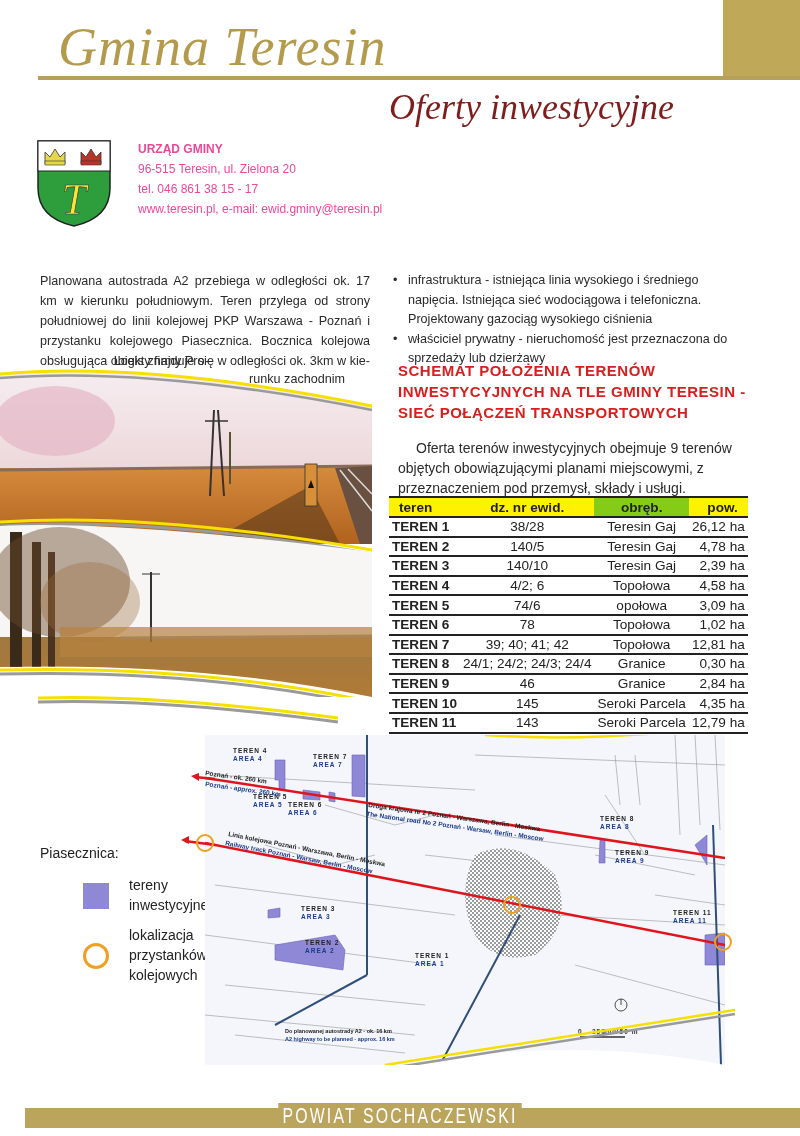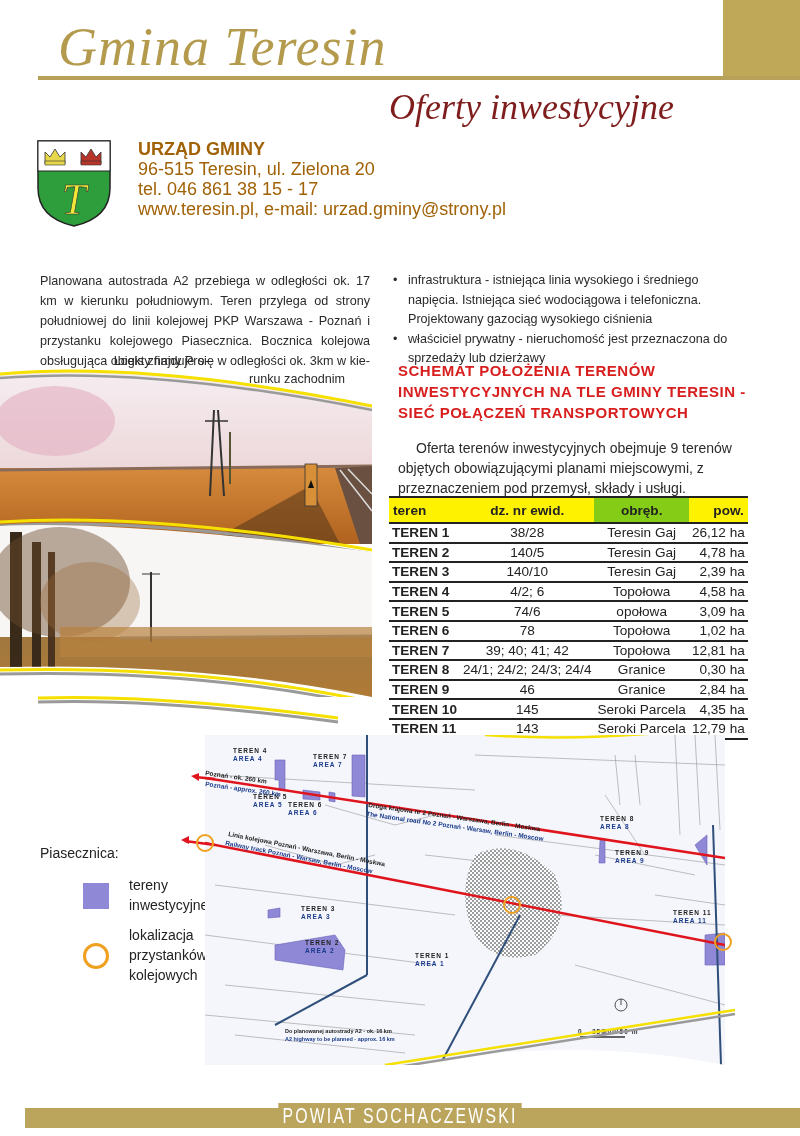--- a/index.html
+++ b/index.html
@@ -5,35 +5,35 @@
   * { box-sizing: border-box; margin: 0; padding: 0; }
   html, body { width: 800px; height: 1136px; background: #ffffff; overflow: hidden; }
   body { position: relative; font-family: "Liberation Sans", sans-serif; color: #222; }
 
   .gold-block { position: absolute; left: 723px; top: 0; width: 77px; height: 78px; background: #c0a859; }
   .header-title { position: absolute; left: 58px; top: 16px; font-family: "Liberation Serif", serif; font-style: italic; font-size: 54px; color: #b39a4c; letter-spacing: 1px; }
   .header-rule { position: absolute; left: 38px; top: 76px; width: 762px; height: 4px; background: #b7a05a; }
   .subtitle { position: absolute; left: 389px; top: 86px; font-family: "Liberation Serif", serif; font-style: italic; font-size: 36px; color: #7f1d1d; }
 
   .crest { position: absolute; left: 35px; top: 138px; width: 78px; height: 90px; }
-  .contact { position: absolute; left: 138px; top: 139px; font-size: 18px; line-height: 20px; color: #a16207; }
+  .contact { position: absolute; left: 138px; top: 139px; font-size: 12px; line-height: 20px; color: #ec4899; }
   .contact .org { font-weight: bold; }
 
   .intro { position: absolute; left: 40px; top: 271px; width: 330px; font-size: 12.6px; line-height: 20px; color: #2a2a2a; text-align: justify; font-family: "Liberation Sans", sans-serif; }
   .intro-tail { position: absolute; left: 40px; width: 330px; font-size: 12.6px; line-height: 20px; text-align: right; color: #2a2a2a; }
 
   .bullets { position: absolute; left: 392px; top: 271px; width: 360px; font-size: 12.6px; line-height: 19.5px; color: #2a2a2a; list-style: none; }
   .bullets li { position: relative; padding-left: 16px; margin-bottom: 0; }
   .bullets li::before { content: "•"; position: absolute; left: 1px; top: 0; }
 
   .section-title { position: absolute; left: 398px; top: 360px; width: 362px; font-size: 15px; line-height: 21px; font-weight: bold; color: #d81e1e; letter-spacing: 0.5px; }
   .section-body { position: absolute; left: 398px; top: 438px; width: 362px; font-size: 14px; line-height: 20px; color: #2a2a2a; text-indent: 18px; }
 
   table.terrain { position: absolute; left: 389px; top: 496px; width: 336px; border-collapse: collapse; font-size: 13.6px; }
-  table.terrain th { background: #fff200; font-weight: bold; color: #222; text-align: left; padding: 0 4px; height: 26px; border-top: 2px solid #222; border-bottom: 2px solid #222; }
+  table.terrain th { background: #fff200; font-weight: bold; color: #222; text-align: left; padding: 0 10px; height: 20px; border-top: 2px solid #222; border-bottom: 2px solid #222; }
   table.terrain td { height: 19.6px; padding: 0 3px; border-bottom: 2px solid #222; color: #222; white-space: nowrap; }
   table.terrain td.c1 { font-weight: bold; width: 80px; }
   table.terrain td.c2, table.terrain th.c2 { text-align: center; }
   table.terrain td.c3, table.terrain th.c3 { text-align: center; }
   table.terrain td.c4, table.terrain th.c4 { text-align: right; }
 
   .photo { position: absolute; overflow: hidden; }
   .photo svg { display: block; }
 
   .legend { position: absolute; left: 40px; top: 845px; font-size: 14px; color: #222; }
@@ -72,21 +72,21 @@
       <rect x="46" y="23" width="20" height="4" fill="#b8352a" stroke="#333" stroke-width="0.6"></rect>
     </g>
     <text x="39" y="76" text-anchor="middle" font-family="Liberation Serif, serif" font-style="italic" font-size="44" fill="#f3e73a" stroke="#333" stroke-width="0.6">T</text>
   </svg>
 </div>
 
 <div class="contact">
   <div class="org">URZĄD GMINY</div>
   <div>96-515 Teresin, ul. Zielona 20</div>
   <div>tel. 046 861 38 15 - 17</div>
-  <div>www.teresin.pl, e-mail: urzad.gminy@strony.pl</div>
+  <div>www.teresin.pl, e-mail: ewid.gminy@teresin.pl</div>
 </div>
 
 <div class="intro">Planowana autostrada A2 przebiega w odległości ok. 17 km w kierunku południowym. Teren przylega od strony południowej do linii kolejowej PKP Warszawa - Poznań i przystanku kolejowego Piasecznica. Bocznica kolejowa obsługująca obiekty firmy Pro-</div>
 <div class="intro-tail" style="top:351px;">Logis znajduje się w odległości ok. 3km w kie-</div>
 <div class="intro-tail" style="top:369px; width:305px;">runku zachodnim</div>
 
 <div class="photo" style="left:0; top:366px; width:372px; height:178px;">
   <svg width="372" height="178" viewBox="0 0 372 178">
     <defs>
       <clipPath id="clip1">

